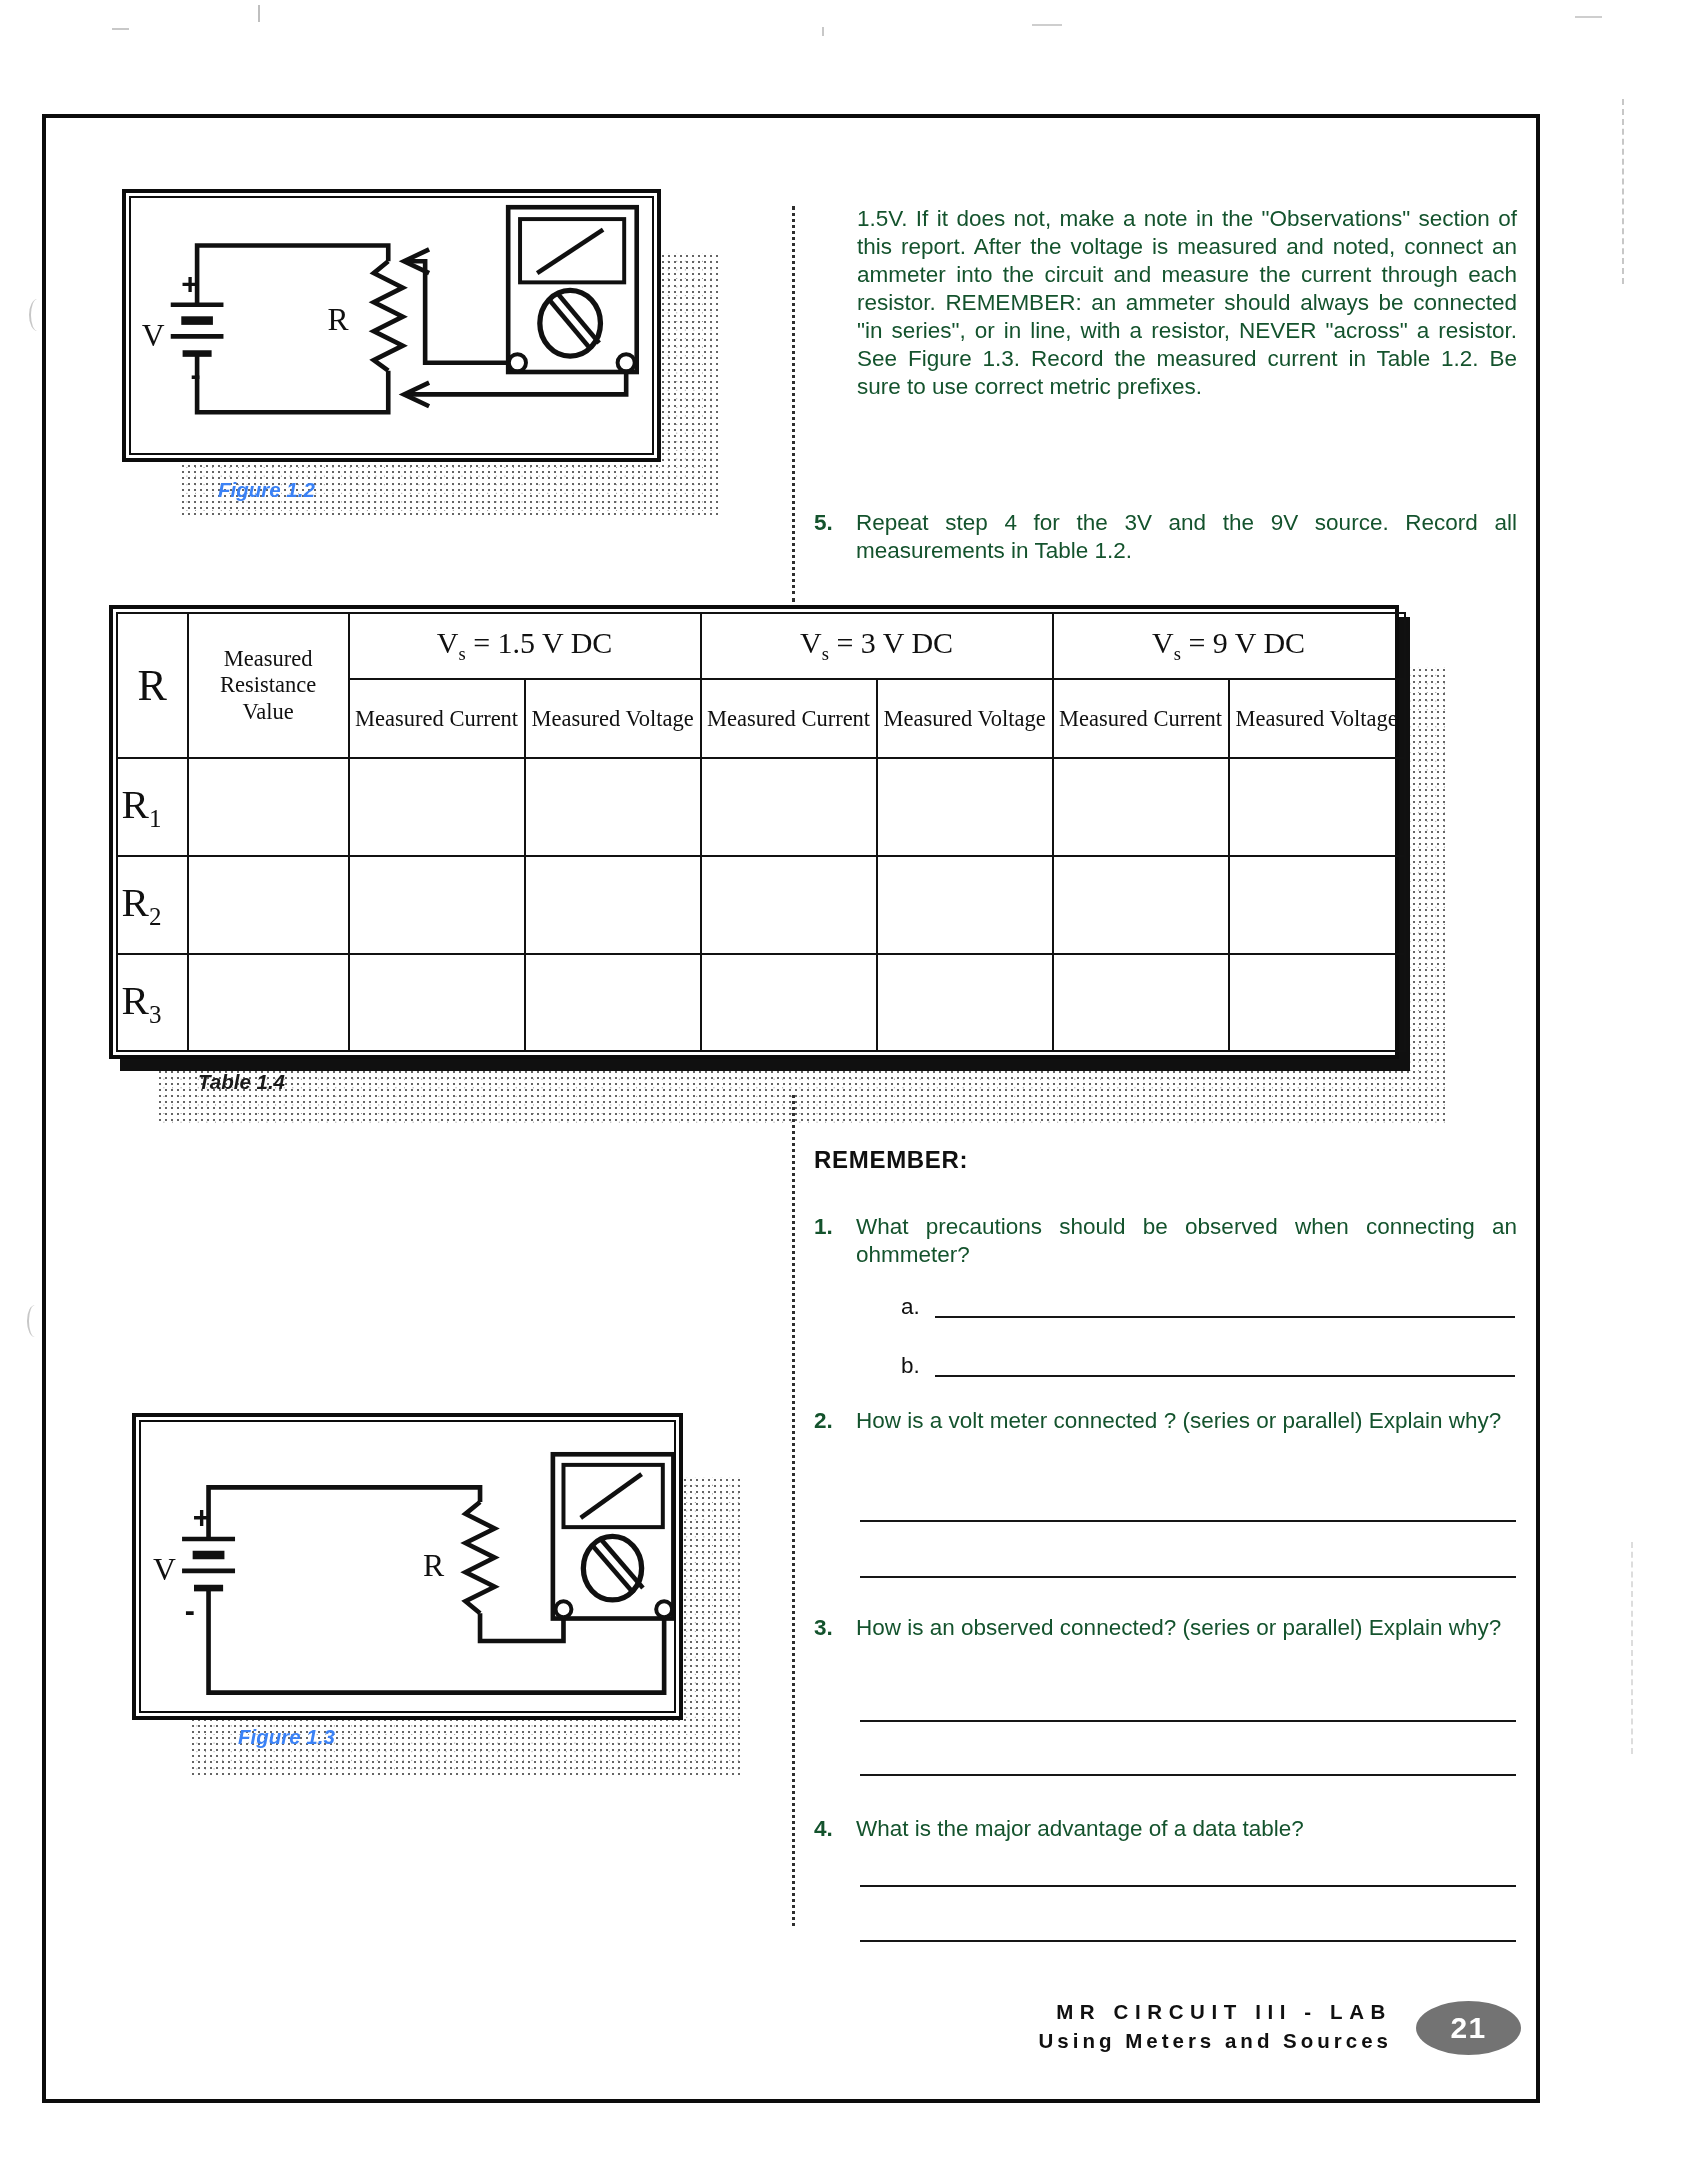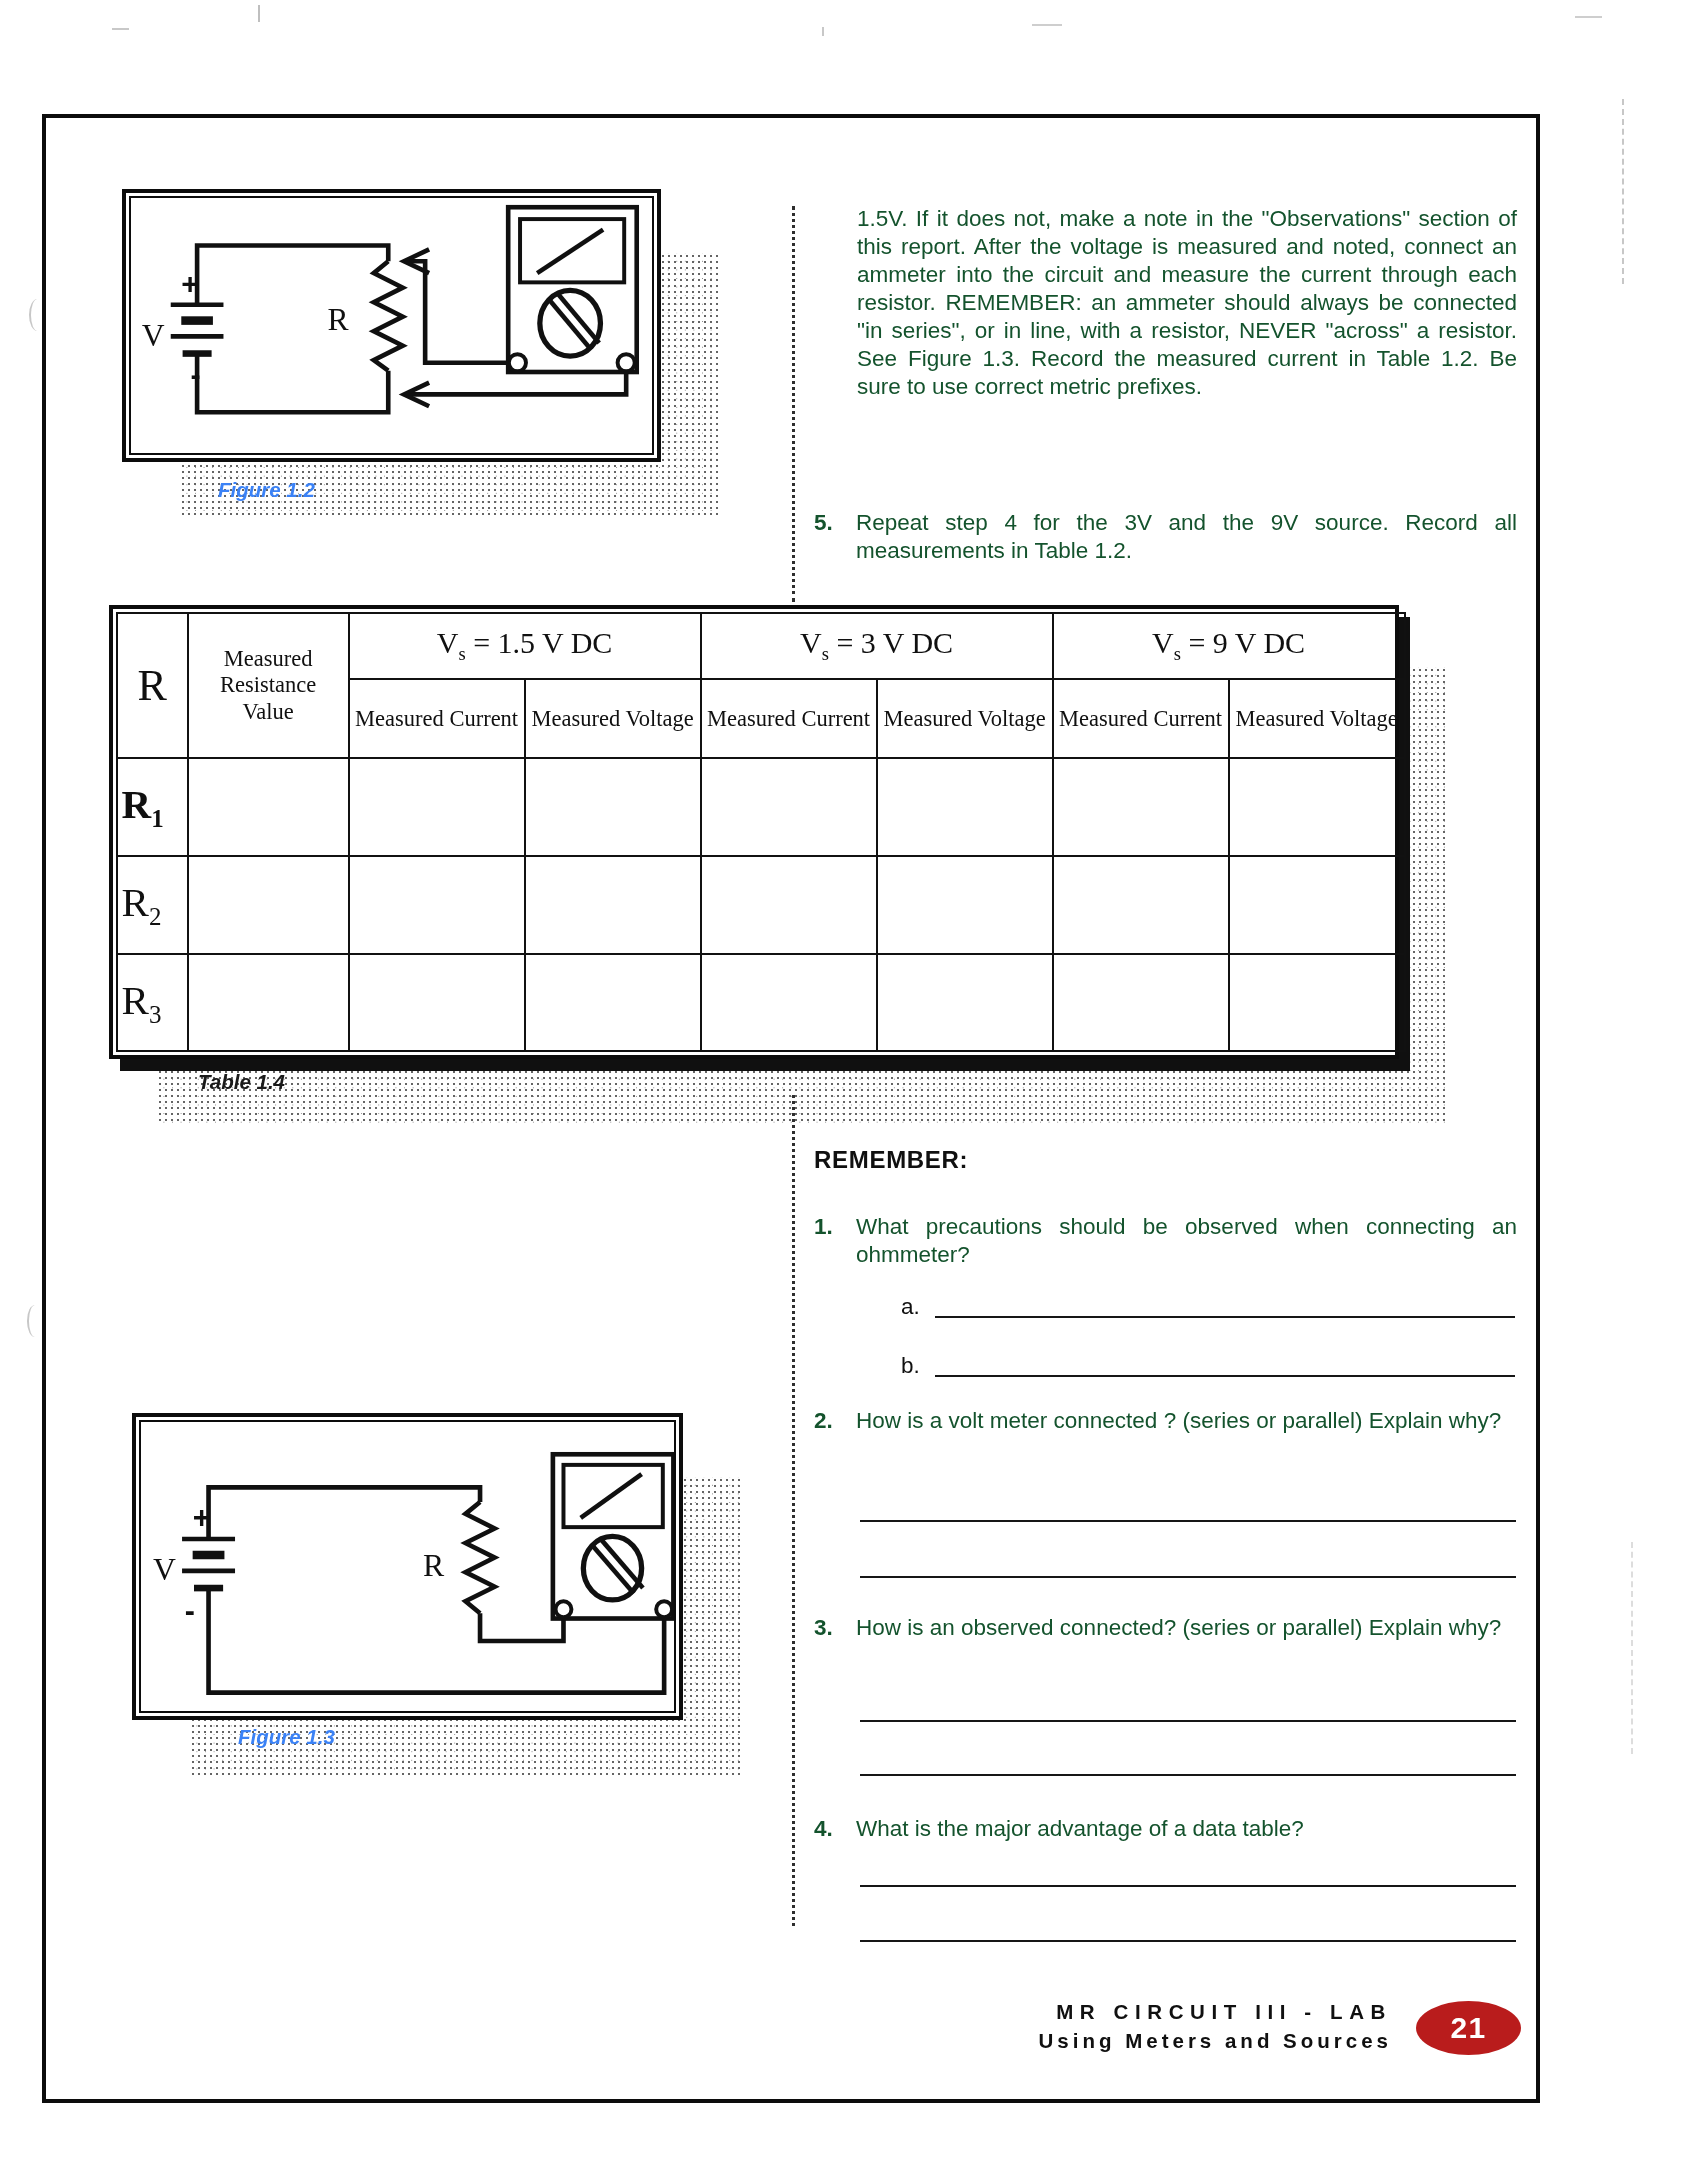--- a/index.html
+++ b/index.html
@@ -39,21 +39,21 @@
   .vshead{font-size:30px;white-space:nowrap;}
   .vshead sub{font-size:18.5px;}
   .subhead{font-size:22.5px;line-height:28px;}
   .rowlab{font-family:"Liberation Serif",serif;font-size:41px;text-align:left;padding-left:6.6px;vertical-align:middle;}
   .rowlab sub{font-size:25px;}
   .tcaption{font-style:italic;font-size:20.5px;font-weight:600;color:#1a1a1a;}
   
   .footer{text-align:right;font-weight:700;color:#101010;}
   .f1{font-size:20.5px;letter-spacing:6.6px;line-height:29px;white-space:nowrap;}
   .f2{font-size:20.5px;letter-spacing:4px;line-height:29px;white-space:nowrap;}
-  .badge{background:#b91c1c;border-radius:50%;display:flex;align-items:center;justify-content:center;}
+  .badge{background:#737373;border-radius:50%;display:flex;align-items:center;justify-content:center;}
   .badge span{color:#fff;font-weight:700;font-size:30px;letter-spacing:1.3px;}
   
   .artifact{opacity:.55;}
   svg text{fill:#101010;}
   svg .serif{font-family:"Liberation Serif",serif;}
 </style>
 </head>
 <body>
 
 <div id="page">
@@ -141,21 +141,21 @@
         <th class="vshead" colspan="2"><span>V</span><sub>s</sub>&nbsp;<span>= 9 V DC</span></th>
       </tr>
       <tr style="height:76px;">
         <th class="subhead" style="width:152px;">Measured Current</th>
         <th class="subhead">Measured Voltage</th>
         <th class="subhead">Measured Current</th>
         <th class="subhead">Measured Voltage</th>
         <th class="subhead">Measured Current</th>
         <th class="subhead">Measured Voltage</th>
       </tr>
-      <tr style="height:94px;font-weight:bold;">
+      <tr style="height:94px;">
         <td class="rowlab"><span>R</span><sub>1</sub></td>
         <td></td>
             <td></td>
             <td></td>
             <td></td>
             <td></td>
             <td></td>
             <td></td>
       </tr>
       <tr style="height:94px;">

